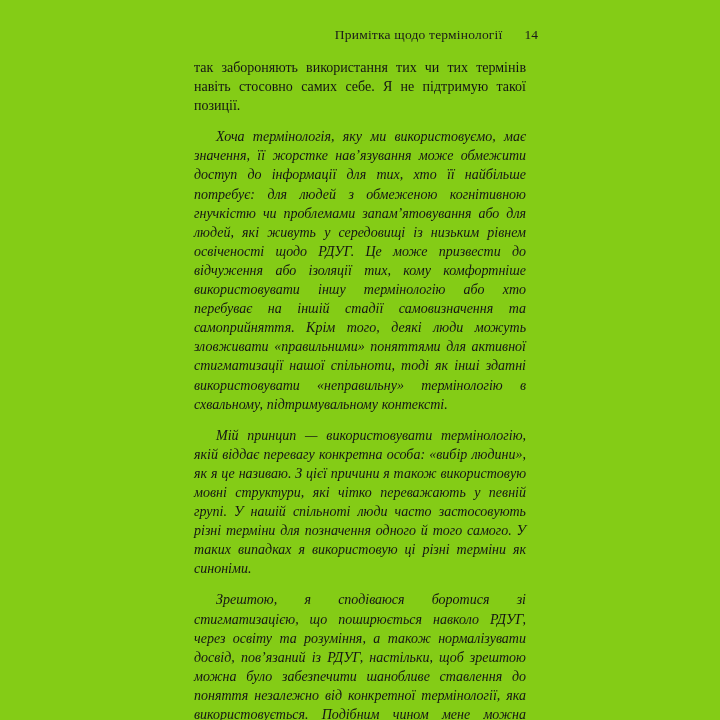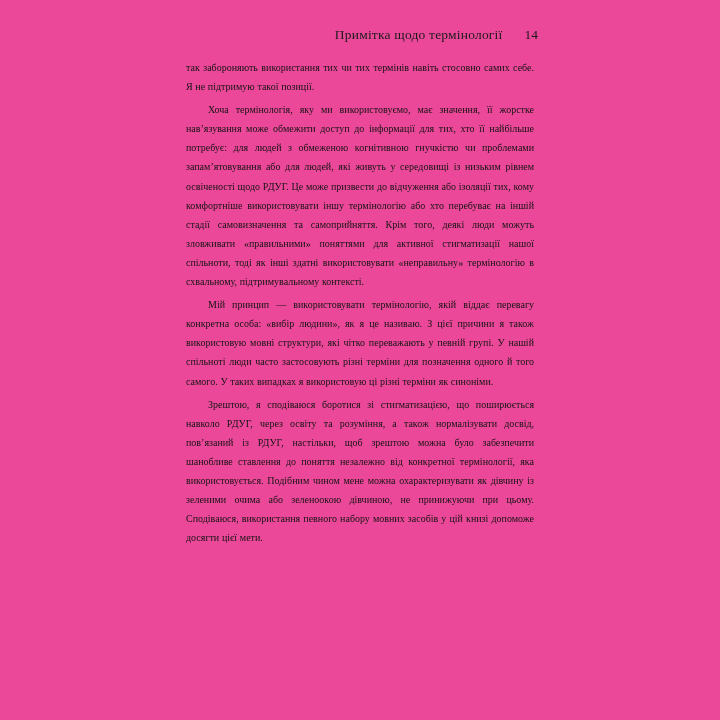--- a/index.html
+++ b/index.html
@@ -4,21 +4,21 @@
 <style>
   html, body {
     margin: 0;
     padding: 0;
     background: #ffffff;
   }
   .page {
     position: relative;
     width: 720px;
     height: 720px;
-    background: #ec4899;
+    background: #84cc16;
     font-family: "Liberation Serif", "DejaVu Serif", serif;
     color: #141414;
     overflow: hidden;
   }
   .content {
     width: 356px;
     margin: 0 auto;
     padding-top: 27px;
   }
   .running-header {
@@ -27,30 +27,31 @@
     align-items: baseline;
     gap: 22px;
     font-size: 13.5px;
     color: #1a1a1a;
     margin-bottom: 15px;
   }
   .running-header .title {
     letter-spacing: 0.2px;
   }
   .body-text p {
-    margin: 4px;
-    font-size: 10px;
+    margin: 12px;
+    font-size: 14px;
     line-height: 19.1px;
     text-align: justify;
     hyphens: auto;
     -webkit-hyphens: auto;
     word-spacing: 0.2px;
   }
   .body-text p.indent {
     text-indent: 22px;
+    font-style: italic;
   }
 </style>
 </head>
 <body>
 
 <div class="page">
   <div class="content">
 
     <div class="running-header">
       <span class="title">Примітка щодо термінології</span>

